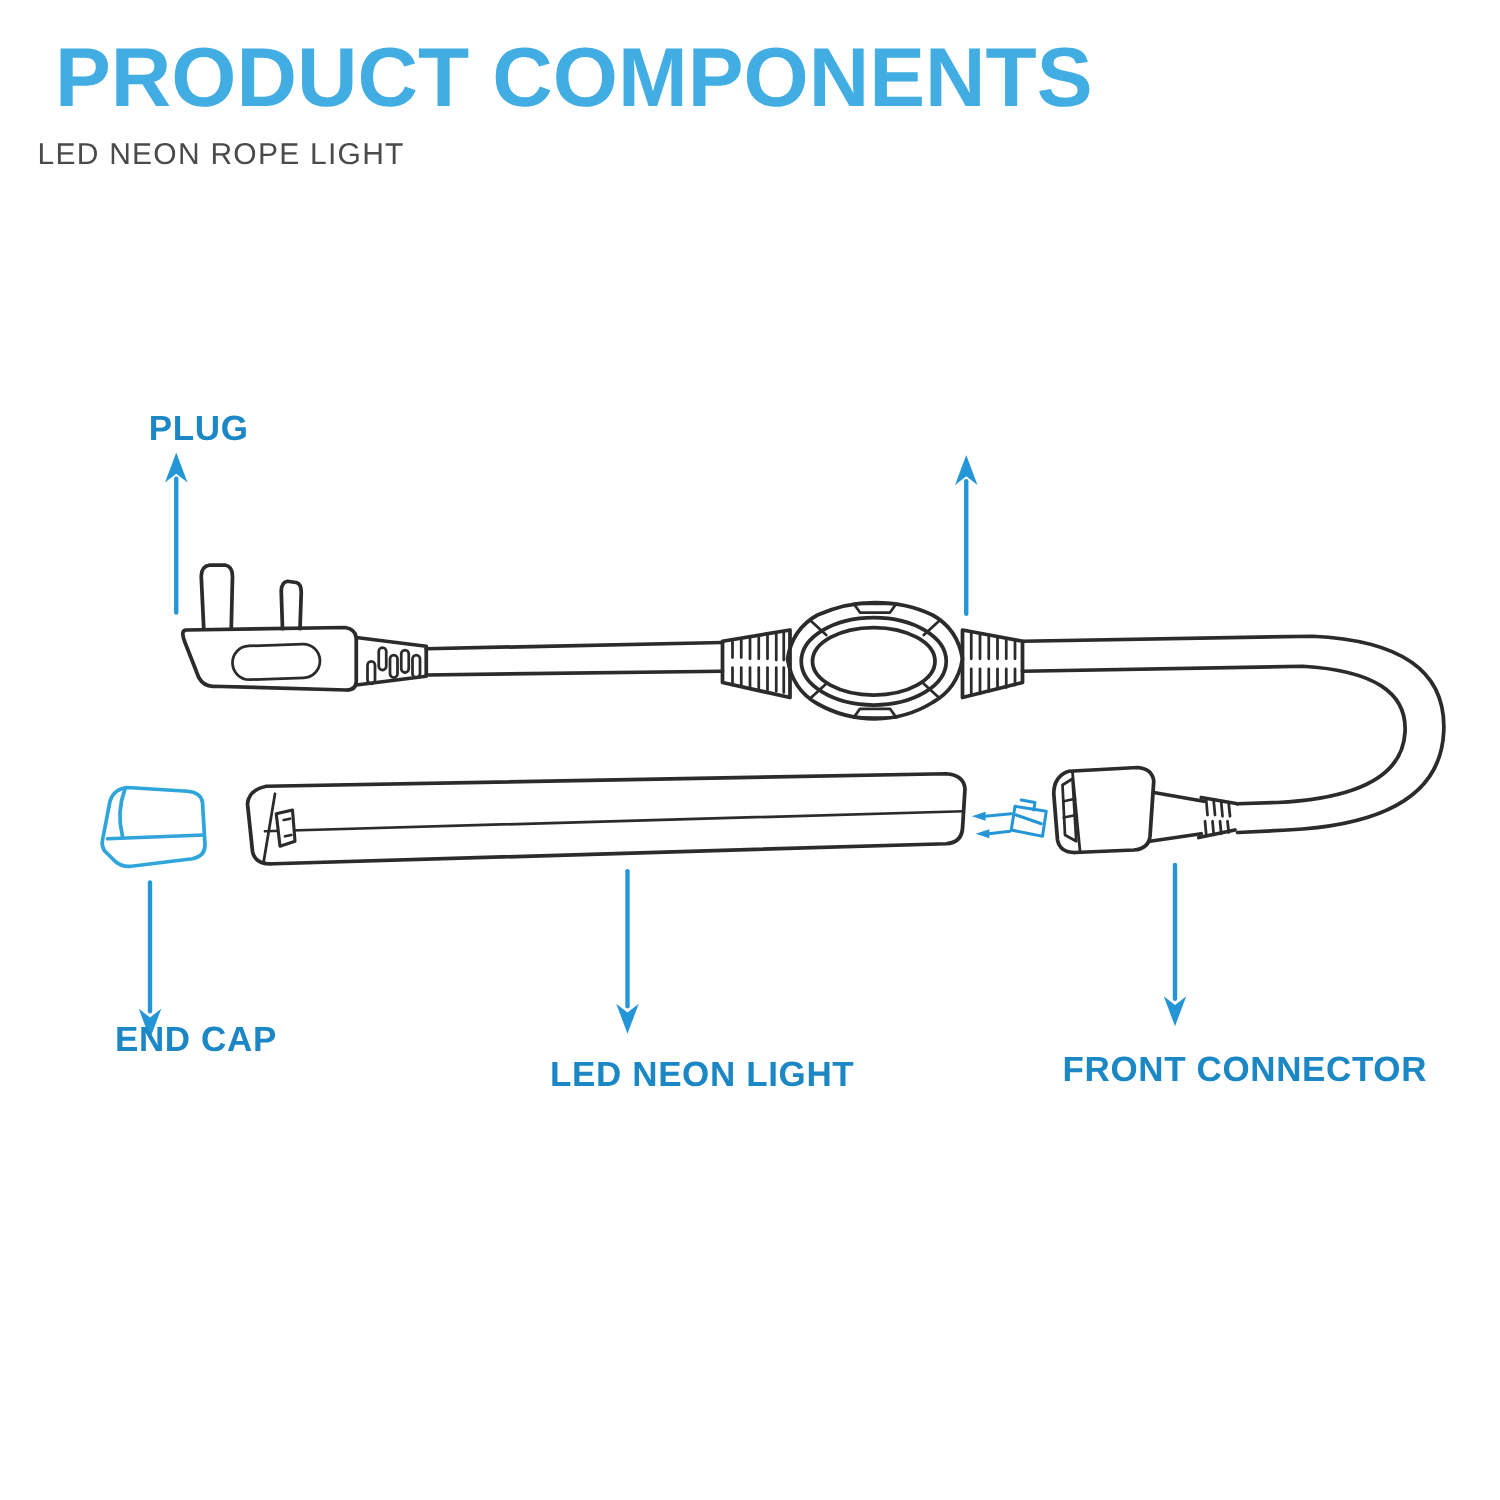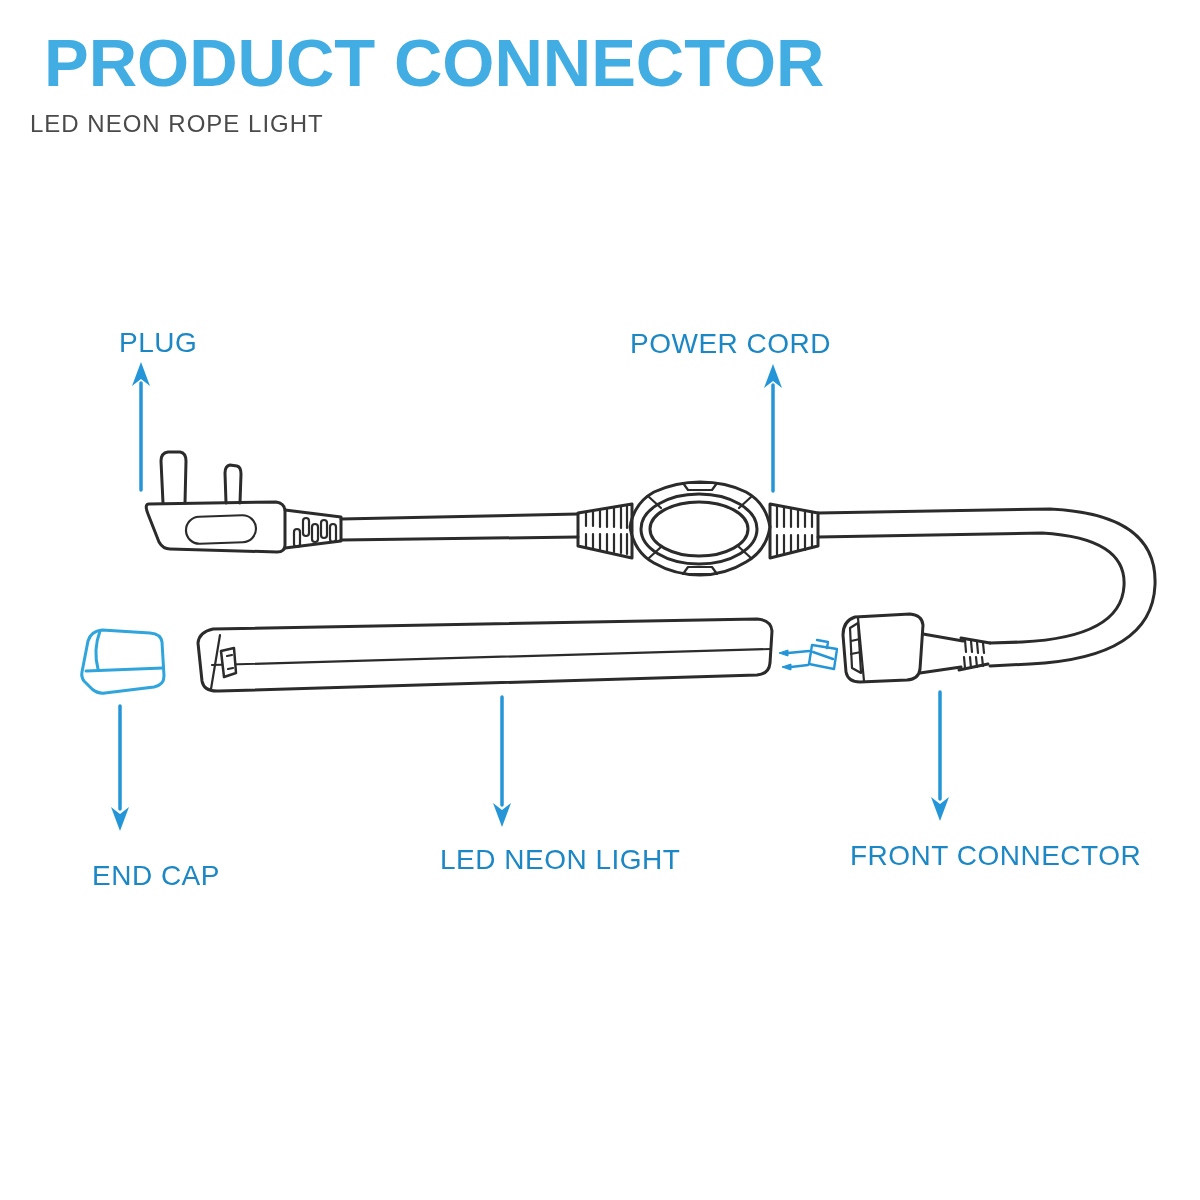--- a/index.html
+++ b/index.html
@@ -15,44 +15,44 @@
     font-size:67px;font-weight:bold;letter-spacing:0px;
     color:var(--c-title);white-space:nowrap;
   }
   .subtitle{
     position:absolute;left:30px;top:110px;
     font-size:24px;font-weight:400;letter-spacing:1px;
     color:var(--c-subtitle);white-space:nowrap;
   }
   .part-label{
     position:absolute;
-    font-size:28px;font-weight:normal;letter-spacing:0.5px;
+    font-size:28px;font-weight:bold;letter-spacing:0.5px;
     color:var(--c-label);white-space:nowrap;
   }
   .lbl-plug{left:119px;top:327px;}
   .lbl-power-cord{left:630px;top:328px;}
-  .lbl-end-cap{left:92px;top:860px;}
+  .lbl-end-cap{left:92px;top:816px;}
   .lbl-led{left:440px;top:844px;}
   .lbl-front{left:850px;top:840px;}
   svg.diagram{position:absolute;left:0;top:0;}
   .ln{fill:none;stroke:var(--c-line);stroke-width:3;stroke-linecap:round;stroke-linejoin:round;}
   .ln2{fill:none;stroke:var(--c-line);stroke-width:2.2;stroke-linecap:round;stroke-linejoin:round;}
   .lnW{fill:#fff;stroke:var(--c-line);stroke-width:2.5;stroke-linejoin:round;}
   .cy{fill:none;stroke:var(--c-accent);stroke-width:3;stroke-linecap:round;stroke-linejoin:round;}
   .cy2{fill:none;stroke:var(--c-arrow);stroke-width:2.4;stroke-linecap:round;stroke-linejoin:round;}
   .cyF{fill:var(--c-arrow);stroke:var(--c-arrow);stroke-width:1;}
   .ar{stroke:var(--c-arrow);stroke-width:3.5;stroke-linecap:round;}
   .arh{fill:var(--c-arrow);}
 </style>
 </head>
 <body>
 
 <div class="canvas">
 
-  <div class="title">PRODUCT CONNECTOR</div>
+  <div class="title">PRODUCT COMPONENTS</div>
   <div class="subtitle">LED NEON ROPE LIGHT</div>
 
   <svg class="diagram" width="1200" height="1200" viewBox="0 0 1200 1200">
 
     <g>
 
       <path class="ln" d="M 163 503 L 161 461 Q 161 453 168 452 L 180 452 Q 186 453 186 461 L 185 503"></path>
       <path class="ln" d="M 226 503 L 225 473 Q 225 466 230 465 L 237 466 Q 241 467 241 474 L 240 503"></path>
 
       <path class="ln" d="M 149 504 L 276 502 Q 284 503 285 510 L 285 545 Q 285 552 277 552 L 170 549 Q 163 549 159 542 L 148 514 Q 144 504 149 504 Z"></path>
@@ -151,18 +151,17 @@
       <line class="ar" x1="502" y1="697" x2="502" y2="805"></line>
       <polygon class="arh" points="502,827 493,803 502,810 511,803"></polygon>
     </g>
     <g>
       <line class="ar" x1="940" y1="692" x2="940" y2="799"></line>
       <polygon class="arh" points="940,821 931,797 940,804 949,797"></polygon>
     </g>
   </svg>
 
   <div class="part-label lbl-plug">PLUG</div>
-  <div class="part-label lbl-power-cord">POWER CORD</div>
   <div class="part-label lbl-end-cap">END CAP</div>
   <div class="part-label lbl-front">FRONT CONNECTOR</div>
   <div class="part-label lbl-led">LED NEON LIGHT</div>
 
 </div>
 
 </body></html>

